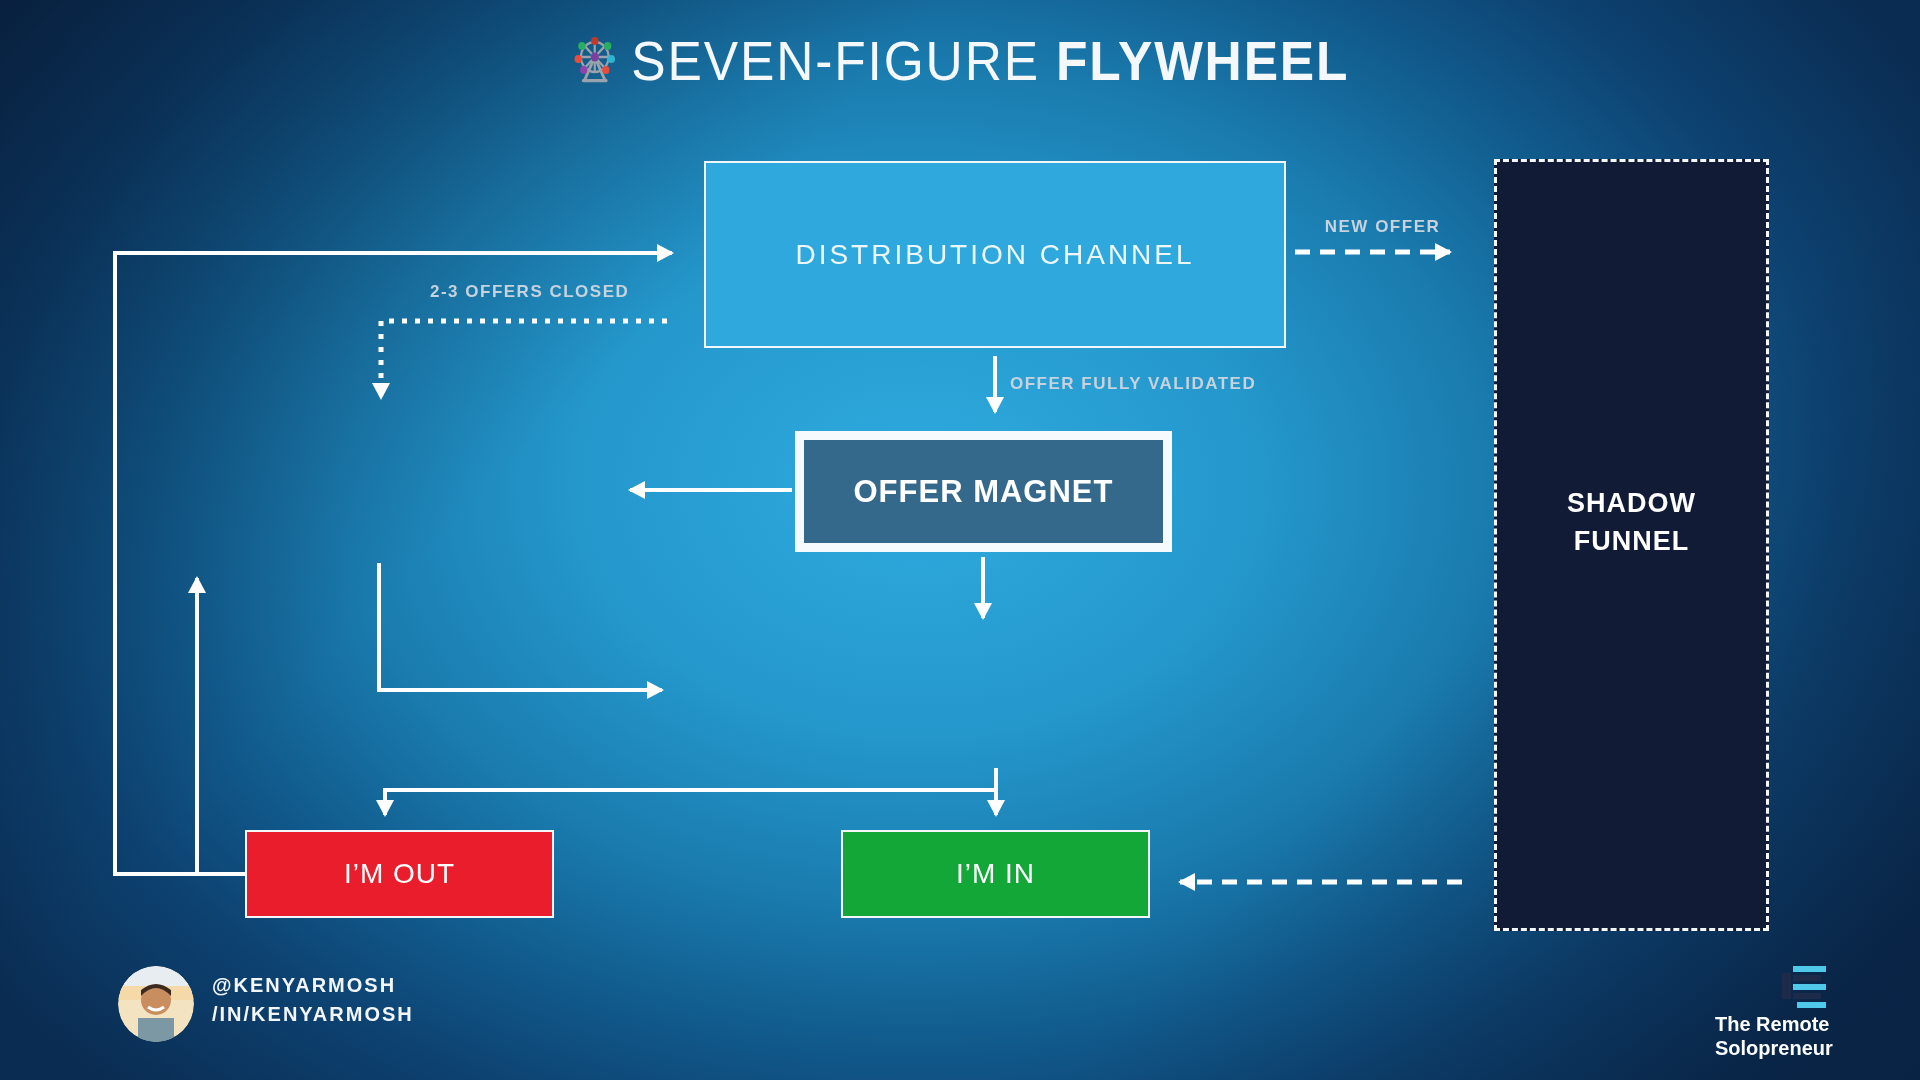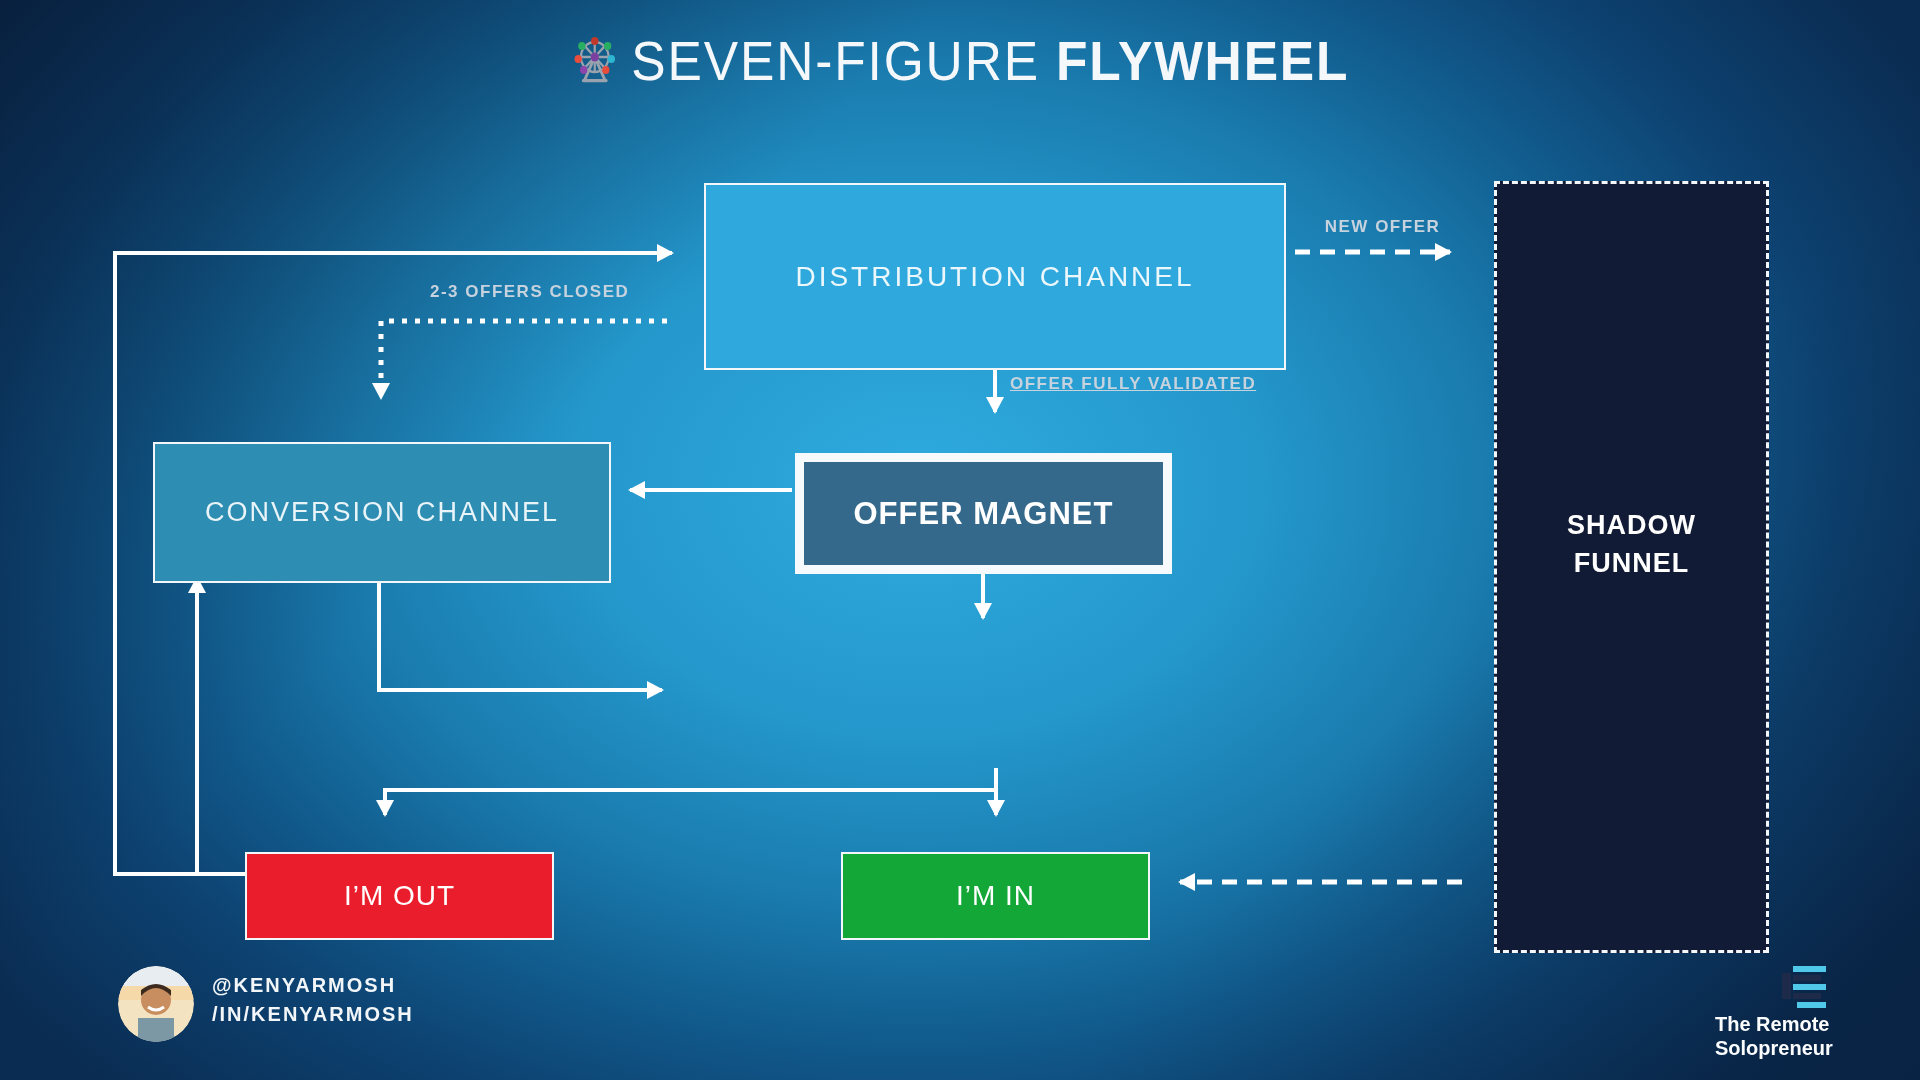--- a/index.html
+++ b/index.html
@@ -20,21 +20,21 @@
     font-size:56px;letter-spacing:2px;color:#f4f8fb;
     transform:scaleX(.92);transform-origin:50% 50%;
     white-space:nowrap;
   }
   .title .t-reg{font-weight:400;}
   .title .t-bold{font-weight:800;}
   .title .wheel{display:inline-block;vertical-align:-6px;margin-right:14px;}
   
   .node{
     display:flex;align-items:center;justify-content:center;text-align:center;
-    border:2px solid #f4f7f9;box-sizing:border-box;margin-top:22px;
+    border:2px solid #f4f7f9;box-sizing:border-box;
   }
   .node-distribution{left:704px;top:161px;width:582px;height:187px;background:#2FA9DD;
     font-size:28px;font-weight:400;letter-spacing:3px;color:#ecf7fc;}
   .node-conversion{left:153px;top:420px;width:458px;height:141px;background:#2E8DB2;
     font-size:27px;font-weight:400;letter-spacing:2px;color:#e9f4f9;}
   .node-offer-magnet{left:795px;top:431px;width:377px;height:121px;background:#35698C;
     border:9px solid #f7fafc;font-size:31px;font-weight:800;letter-spacing:1px;}
   .node-rcs{left:679px;top:632px;width:635px;height:134px;background:#1E3C60;
     font-size:28px;font-weight:800;letter-spacing:1px;}
   .node-rcs span{transform:scaleX(.94);white-space:pre;}
@@ -44,21 +44,21 @@
   .node-im-out{left:245px;top:830px;width:309px;height:88px;background:#EA1D2C;
     font-size:28px;font-weight:400;letter-spacing:1px;}
   .node-im-in{left:841px;top:830px;width:309px;height:88px;background:#12A737;
     font-size:28px;font-weight:400;letter-spacing:1px;}
   
   .edge-label{
     font-size:17px;font-weight:700;letter-spacing:1.5px;color:#c6d2dd;white-space:nowrap;
   }
   .lbl-offers-closed{left:430px;top:282px;width:205px;text-align:left;}
   .lbl-new-offer{left:1300px;top:217px;width:165px;text-align:center;}
-  .lbl-offer-validated{left:1010px;top:374px;text-decoration:underline;}
+  .lbl-offer-validated{left:1010px;top:374px;}
   
   svg.wires{position:absolute;left:0;top:0;}
   
   .avatar{left:118px;top:966px;width:76px;height:76px;border-radius:50%;overflow:hidden;}
   .handle{left:212px;top:971px;font-size:20px;font-weight:700;letter-spacing:2px;line-height:1.45;color:#f2f6f9;}
   .brand{left:1715px;top:1012px;width:175px;font-size:20px;font-weight:700;line-height:1.2;color:#fbfdfe;text-align:left;}
   .brand-icon{left:1780px;top:964px;}
 </style>
 </head>
 <body>
@@ -116,23 +116,20 @@
   </div>
 
   <div class="abs node node-distribution">
     <span>DISTRIBUTION CHANNEL</span>
   </div>
 
   <div class="abs node node-funnel">
     <span class="funnel-label">SHADOW FUNNEL</span>
   </div>
 
-  <div class="abs node node-conversion">
-    <span>CONVERSION CHANNEL</span>
-  </div>
 
   <div class="abs node node-offer-magnet">
     <span>OFFER MAGNET</span>
   </div>
 
 
   <div class="abs node node-im-out">
     <span>I’M OUT</span>
   </div>
 

